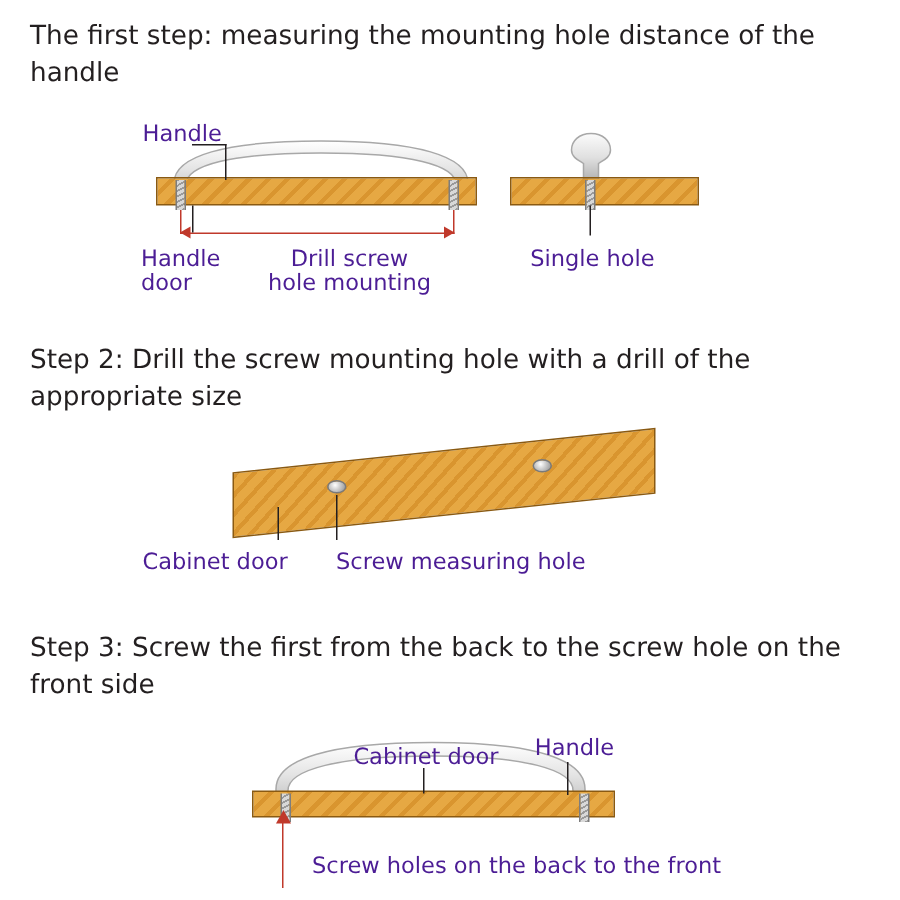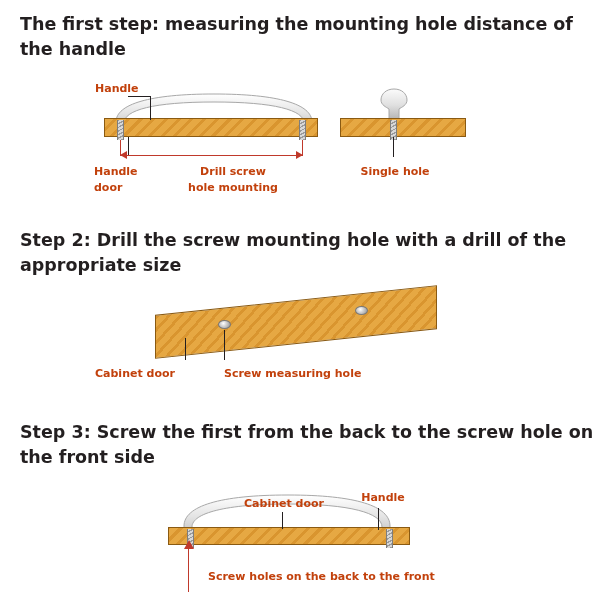--- a/index.html
+++ b/index.html
@@ -11,34 +11,33 @@
     width: 600px;
     height: 600px;
     font-family: "DejaVu Sans", sans-serif;
     color: #231f20;
     overflow: hidden;
   }
   .page {
     position: relative;
     width: 600px;
     height: 578px;
-    font-weight: bold;
   }
   .step-heading {
     position: absolute;
     font-size: 17.5px;
     line-height: 25px;
     color: #231f20;
     letter-spacing: 0px;
   }
   .caption {
     position: absolute;
-    font-size: 11px;
+    font-size: 15px;
     line-height: 16px;
-    color: #c2410c;
+    color: #4c1d95;
     text-align: center;
   }
   .caption.left {
     text-align: left;
   }
 
   
   .board {
     position: absolute;
     background:

